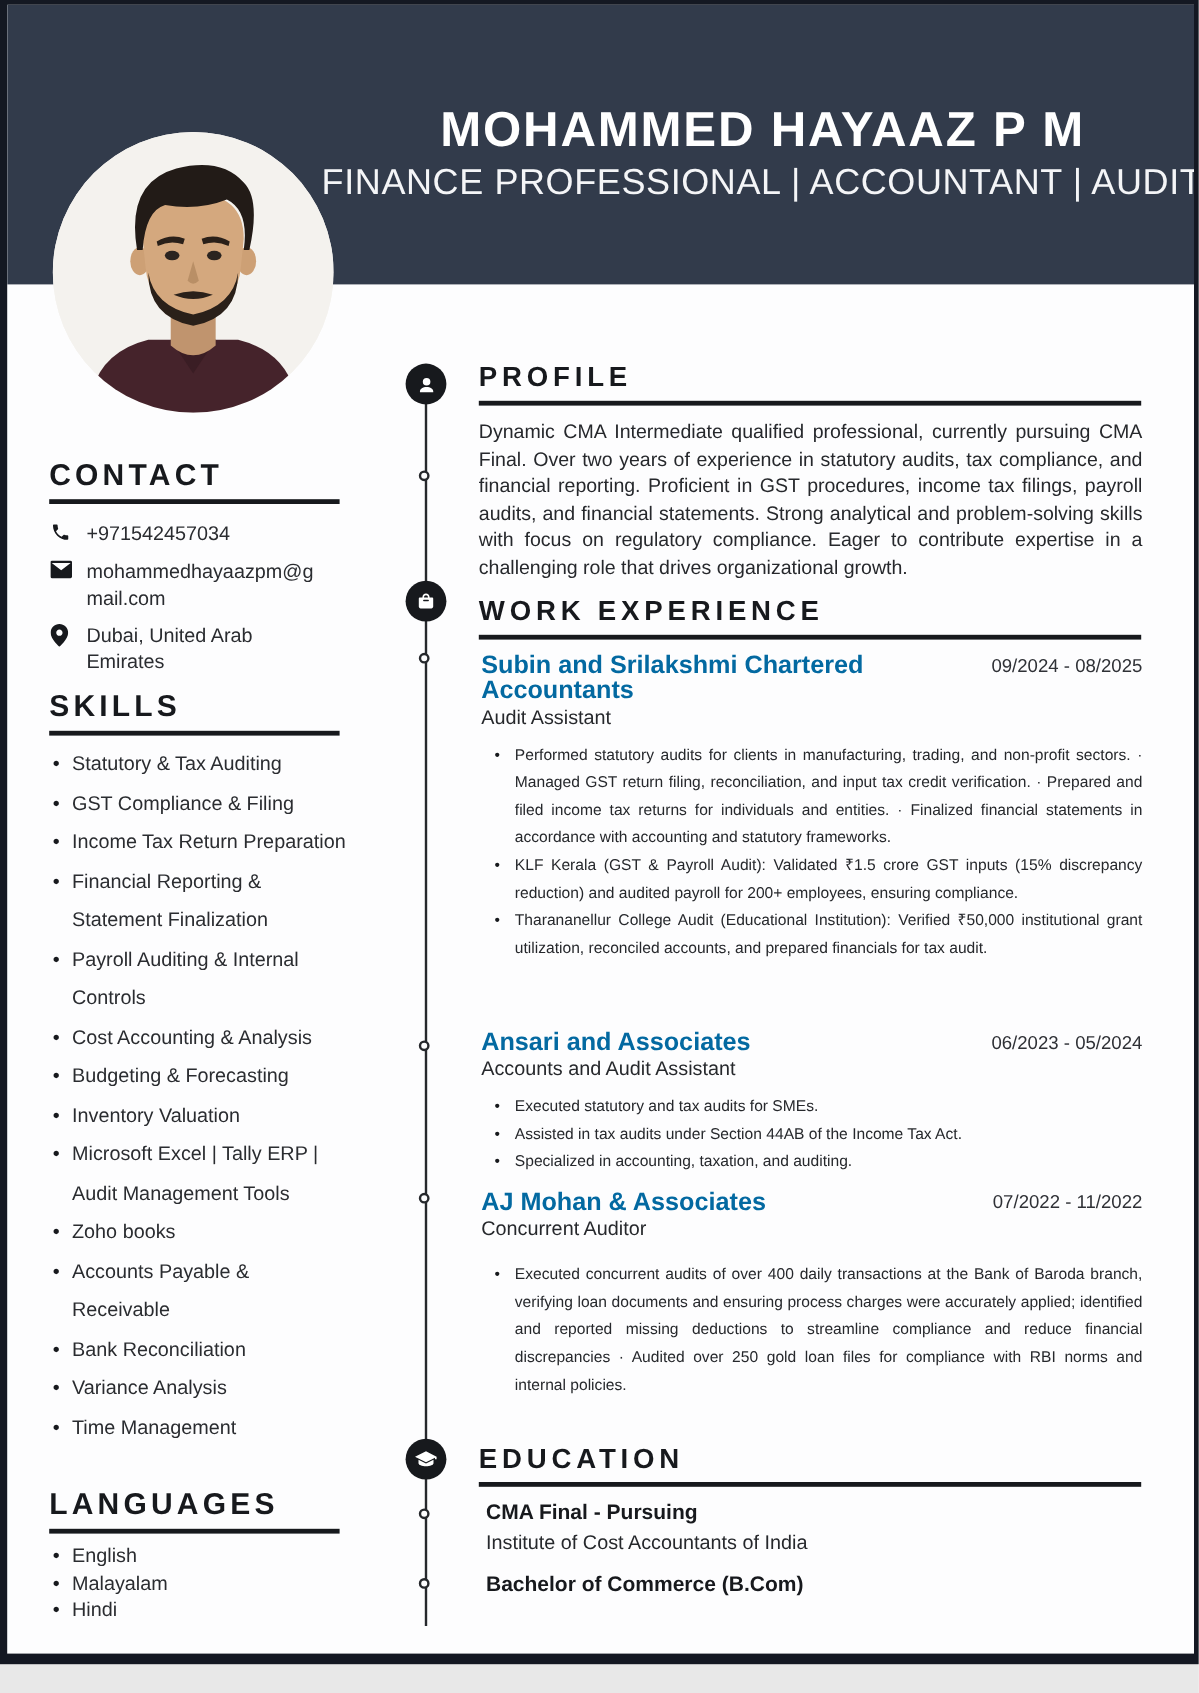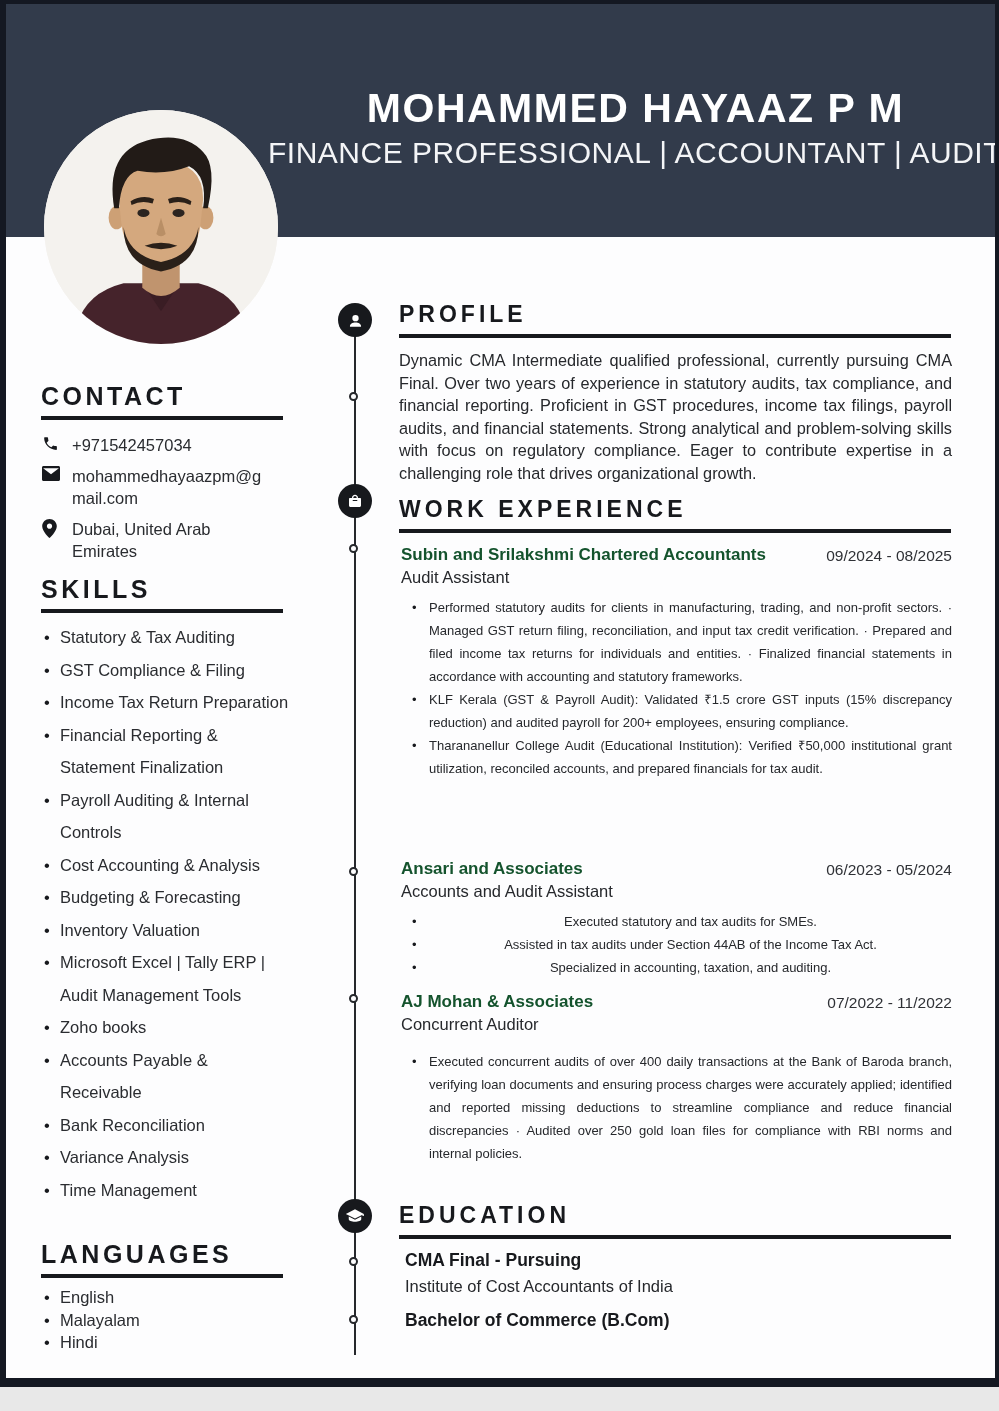--- a/index.html
+++ b/index.html
@@ -62,29 +62,29 @@
     position:absolute; left:393px; font-size:23px; font-weight:bold;
     letter-spacing:4px; color:#17191d; white-space:nowrap;
   }
   .main-rule { position:absolute; left:393px; width:552px; height:4px; background:#17191d; }
   .para {
     position:absolute; left:393px; width:553px; font-size:16.3px; line-height:22.6px;
     color:#26282c; text-align:justify;
   }
   .job { position:absolute; left:395px; width:551px; }
   .job-head { display:flex; justify-content:space-between; align-items:flex-start; }
-  .job-company { font-size:17px; font-weight:bold; color:#14532d; line-height:21px; }
+  .job-company { font-size:21px; font-weight:bold; color:#0369a1; line-height:21px; }
   .job-dates { font-size:15.5px; color:#2f3136; padding-top:3px; white-space:nowrap;margin-left:40px; }
   .job-role { font-size:16.5px; color:#26282c; margin-top:3px; }
   .job-bullets { margin:9px 0 0 0; padding:0; list-style:none; }
   .job-bullets li {
     position:relative; padding-left:28px; font-size:13px; line-height:23px;
     color:#26282c; text-align:justify;
   }
-  .job-bullets.plain li { text-align:center; }
+  .job-bullets.plain li { text-align:left; }
   .job-bullets li::before { content:"•"; position:absolute; left:11px; color:#17191d; }
   .edu-entry { position:absolute; left:399px; width:546px; }
   .edu-degree { font-size:17.5px; font-weight:bold; color:#17191d; }
   .edu-school { font-size:16.5px; color:#26282c; margin-top:6px; }
 </style>
 </head>
 <body>
 
 <div class="frame">
   <div class="page">

